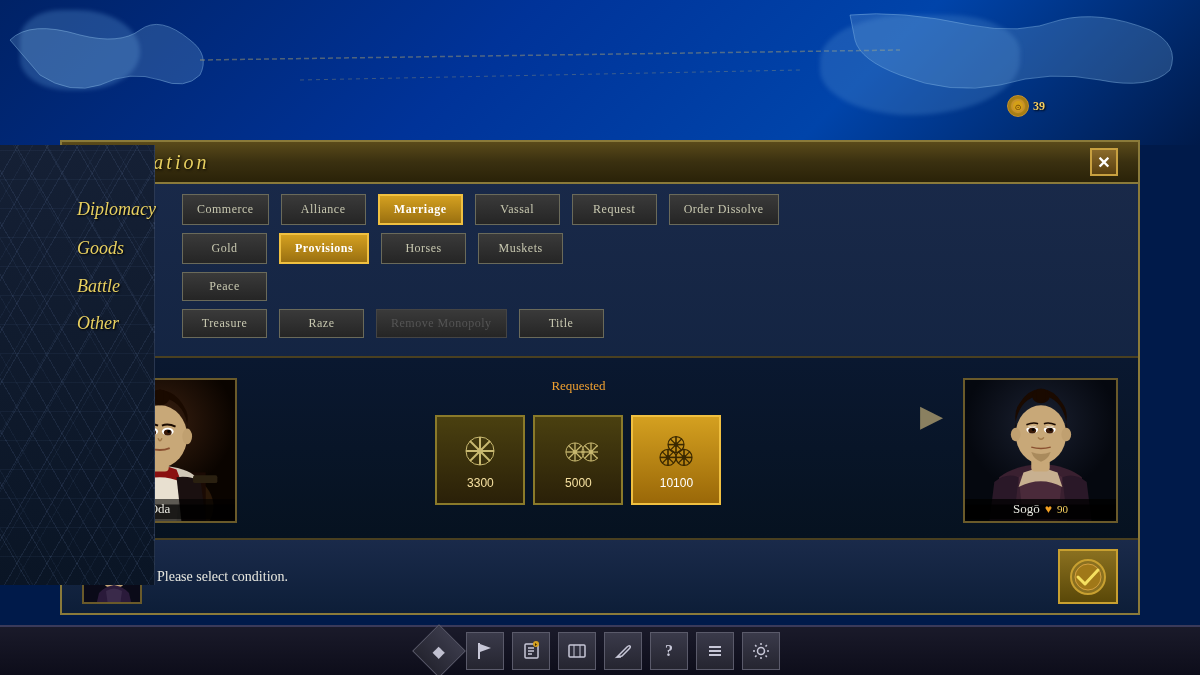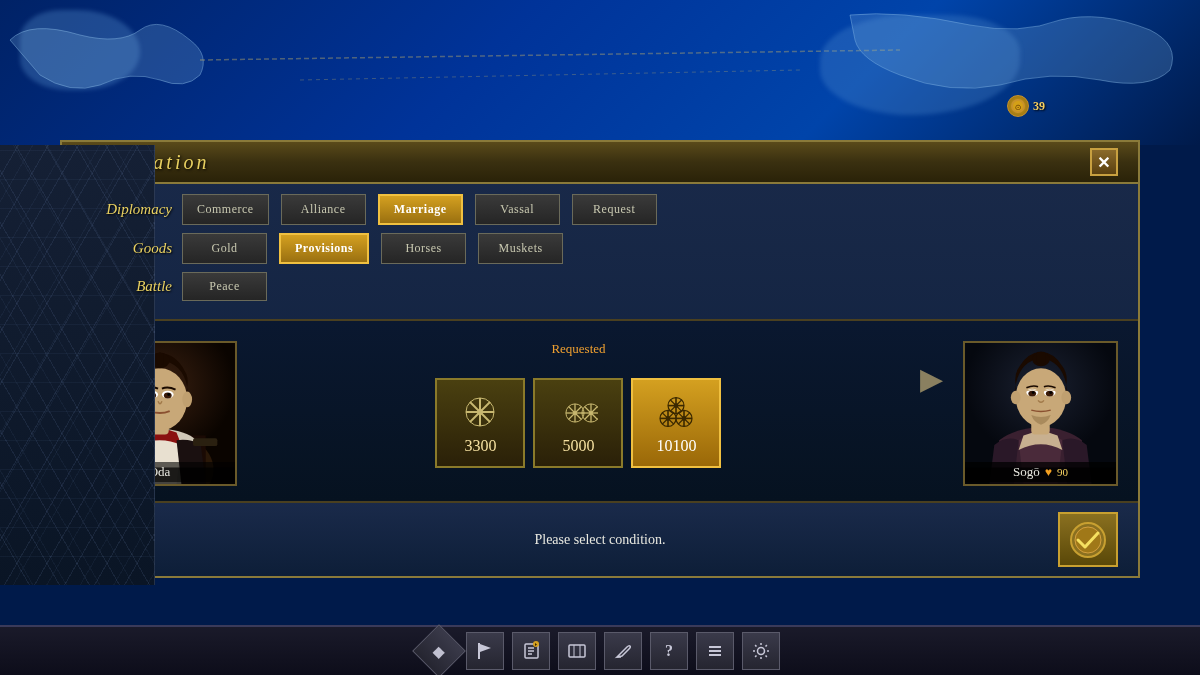--- a/index.html
+++ b/index.html
@@ -151,23 +151,23 @@
 
     .category-row {
       display: flex;
       align-items: center;
       margin-bottom: 8px;
       gap: 10px;
     }
 
     .category-label {
       width: 95px;
-      text-align: right;
+      text-align: left;
       color: #e8d060;
-      font-size: 15px;
+      font-size: 18px;
       font-family: 'Times New Roman', serif;
       font-style: italic;
       text-shadow: 1px 1px 2px #000;
       flex-shrink: 0;
     }
 
     .buttons-group {
       display: flex;
       gap: 12px;
       flex-wrap: wrap;
@@ -314,22 +314,22 @@
       border: 2px solid #f0c040;
     }
 
     .request-box-icon {
       width: 40px; height: 40px;
       display: flex; align-items: center; justify-content: center;
     }
 
     .request-box-value {
       color: #f5e0a0;
-      font-size: 16px;
-      font-family: Liberation Serif, serif;
+      font-size: 12px;
+      font-family: Liberation Sans, sans-serif;
     }
 
     .request-box.selected .request-box-value {
       color: #fff;
     }
 
     
     .arrow-right {
       color: #8a8060;
       font-size: 30px;
@@ -353,21 +353,20 @@
       border: 2px solid #6a5a2a;
       overflow: hidden;
       flex-shrink: 0;
     }
 
     .status-text {
       color: #e8e8e0;
       font-size: 14px;
       font-family: 'Times New Roman', serif;
       flex: 1;
-      text-align: center;
     }
 
     .confirm-btn {
       width: 60px; height: 55px;
       background: linear-gradient(180deg, #8a7020 0%, #5a4808 100%);
       border: 2px solid #c8a030;
       display: flex; align-items: center; justify-content: center;
       cursor: pointer;
       flex-shrink: 0;
     }
@@ -453,40 +452,50 @@
   <div class="categories-section">
 
     <div class="category-row">
       <span class="category-label">Diplomacy</span>
       <div class="buttons-group">
         <button class="category-btn">Commerce</button>
         <button class="category-btn">Alliance</button>
         <button class="category-btn active">Marriage</button>
         <button class="category-btn">Vassal</button>
         <button class="category-btn">Request</button>
+        <button class="category-btn">Order Dissolve</button>
       </div>
     </div>
 
     <div class="category-row">
       <span class="category-label">Goods</span>
       <div class="buttons-group">
         <button class="category-btn">Gold</button>
         <button class="category-btn active">Provisions</button>
         <button class="category-btn">Horses</button>
         <button class="category-btn">Muskets</button>
       </div>
     </div>
 
     <div class="category-row">
       <span class="category-label">Battle</span>
       <div class="buttons-group">
         <button class="category-btn">Peace</button>
       </div>
     </div>
 
+    <div class="category-row">
+      <span class="category-label">Other</span>
+      <div class="buttons-group">
+        <button class="category-btn">Treasure</button>
+        <button class="category-btn">Raze</button>
+        <button class="category-btn disabled">Remove Monopoly</button>
+        <button class="category-btn">Title</button>
+      </div>
+    </div>
 
   </div>
 
   <div class="details-section">
 
     <div class="details-content">
 
       <div style="position:relative; flex-shrink:0;">
         <div class="character-left">
           

